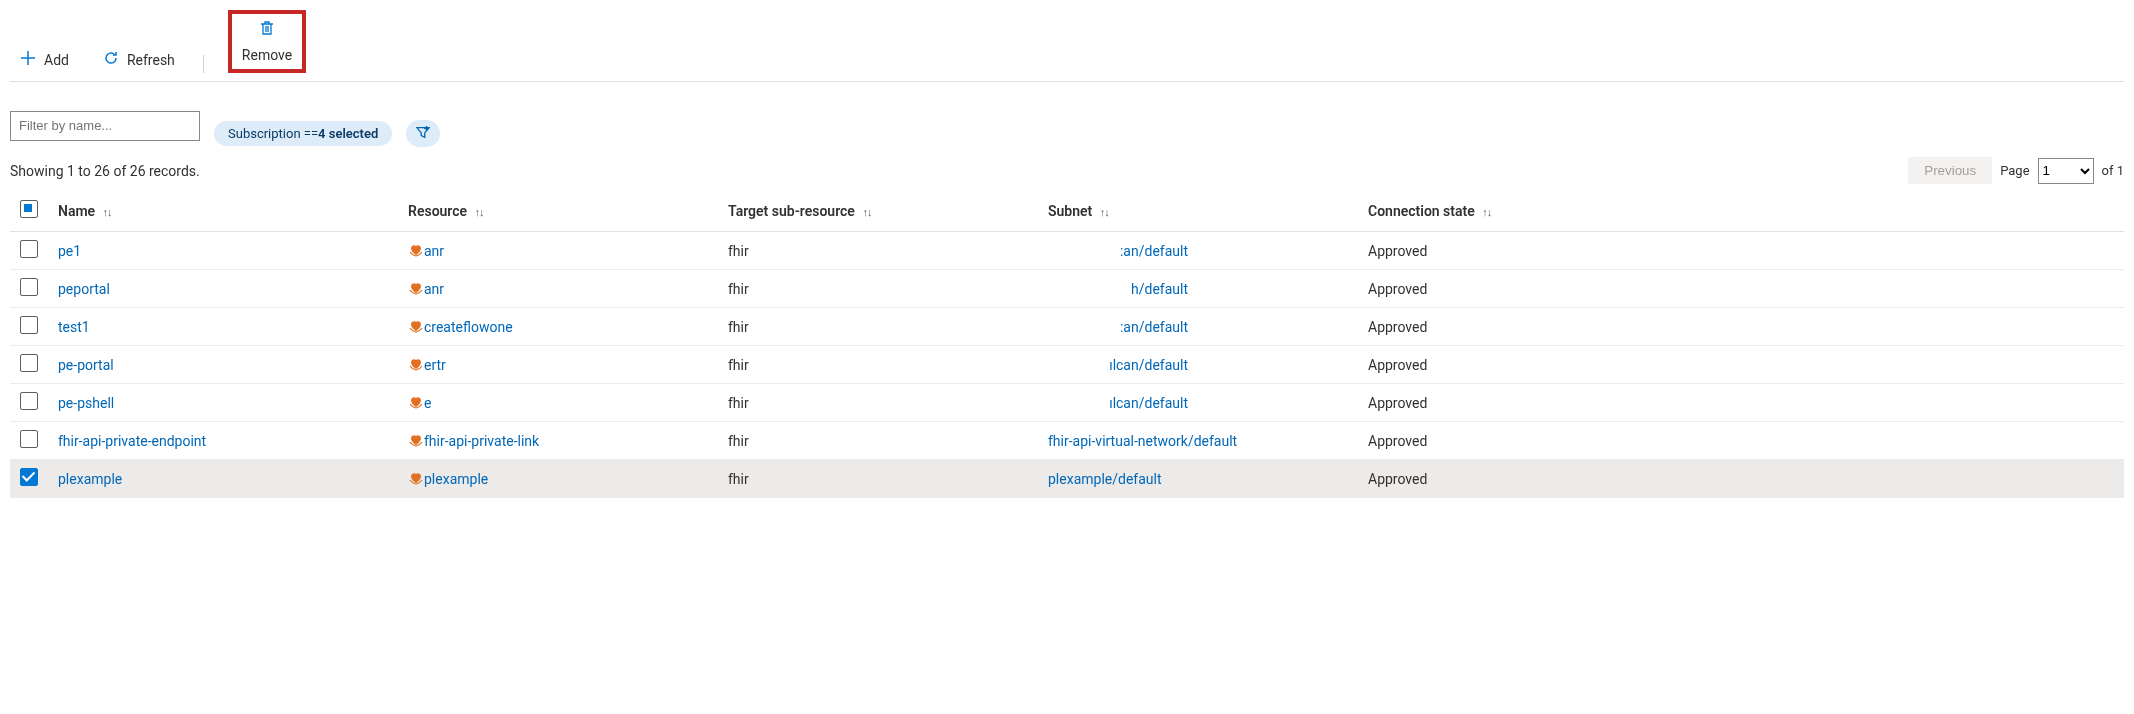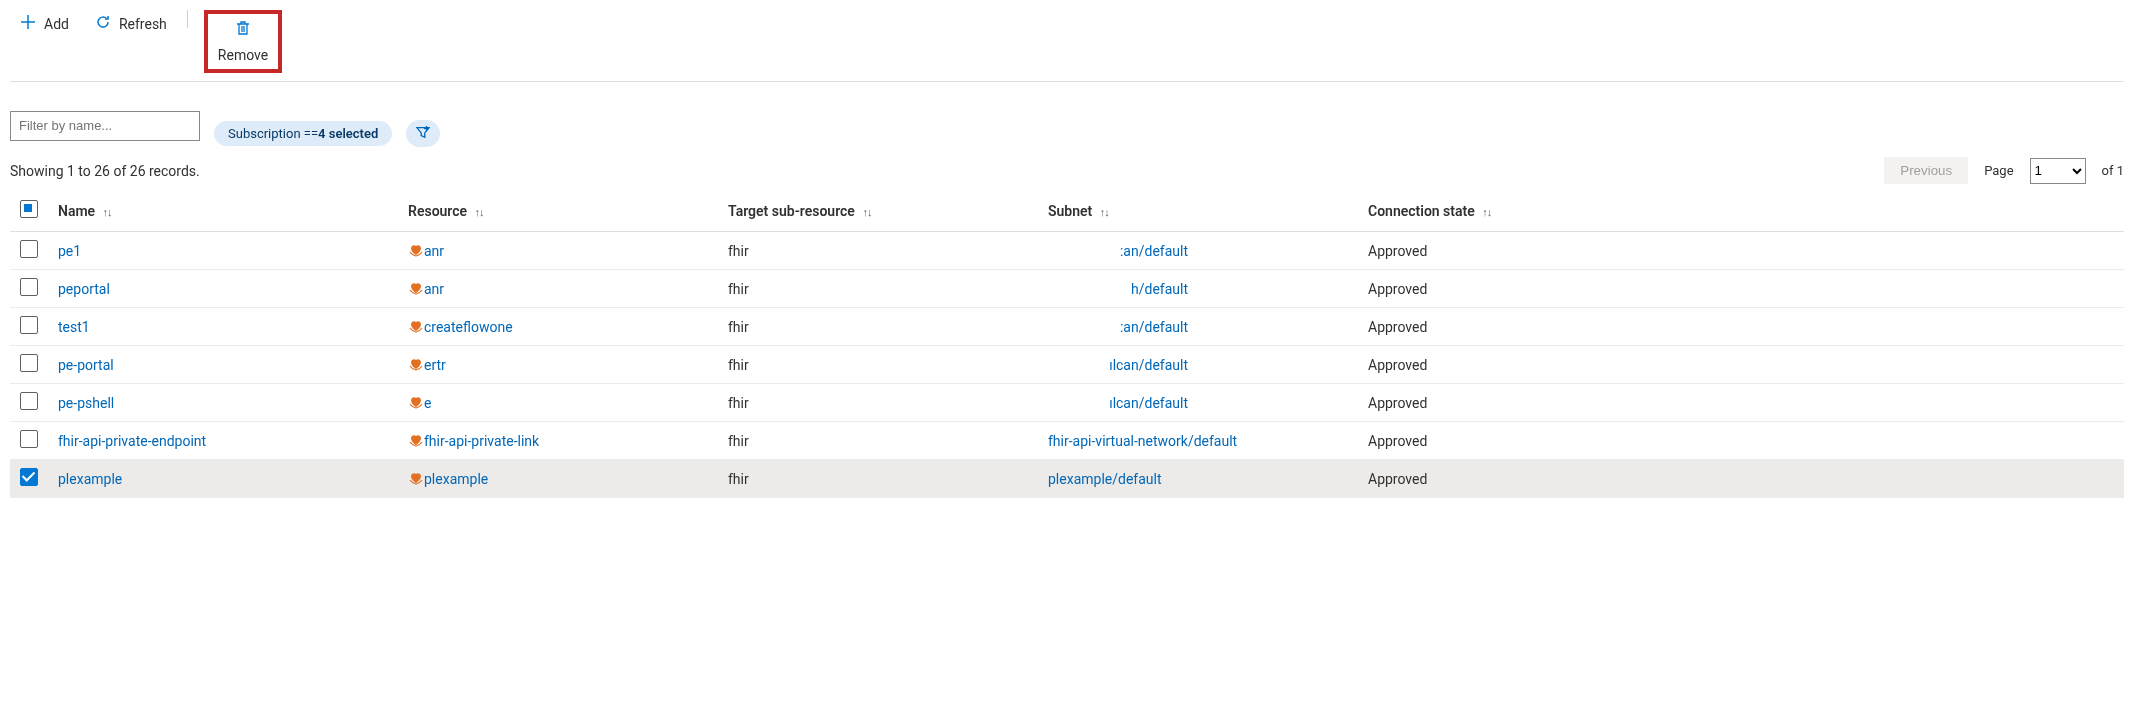--- a/index.html
+++ b/index.html
@@ -6,22 +6,22 @@
   body {
     margin: 0;
     padding: 6px 10px 0 10px;
     font-family: "Segoe UI", -apple-system, BlinkMacSystemFont, Roboto, sans-serif;
     font-size: 14px;
     color: #323130;
     background: #ffffff;
   }
   .toolbar {
     display: flex;
-    align-items: flex-start;
-    gap: 18px;
+    align-items: flex-end;
+    gap: 26px;
     padding: 4px 6px 8px 6px;
     border-bottom: 1px solid #e1dfdd;
   }
   .toolbar .sep {
     width: 1px;
     height: 18px;
     background: #d2d0ce;
     margin: 0 -2px;
   }
   .cmd {
@@ -69,21 +69,21 @@
   .records-row {
     display: flex;
     justify-content: space-between;
     align-items: center;
     padding: 2px 0 8px 0;
     color: #323130;
   }
   .pager {
     display: flex;
     align-items: center;
-    gap: 16px;
+    gap: 8px;
     font-size: 13px;
   }
   .prevbtn {
     background: #f3f2f1;
     color: #a19f9d;
     border: none;
     padding: 6px 16px;
     cursor: default;
   }
   .pagesel {

